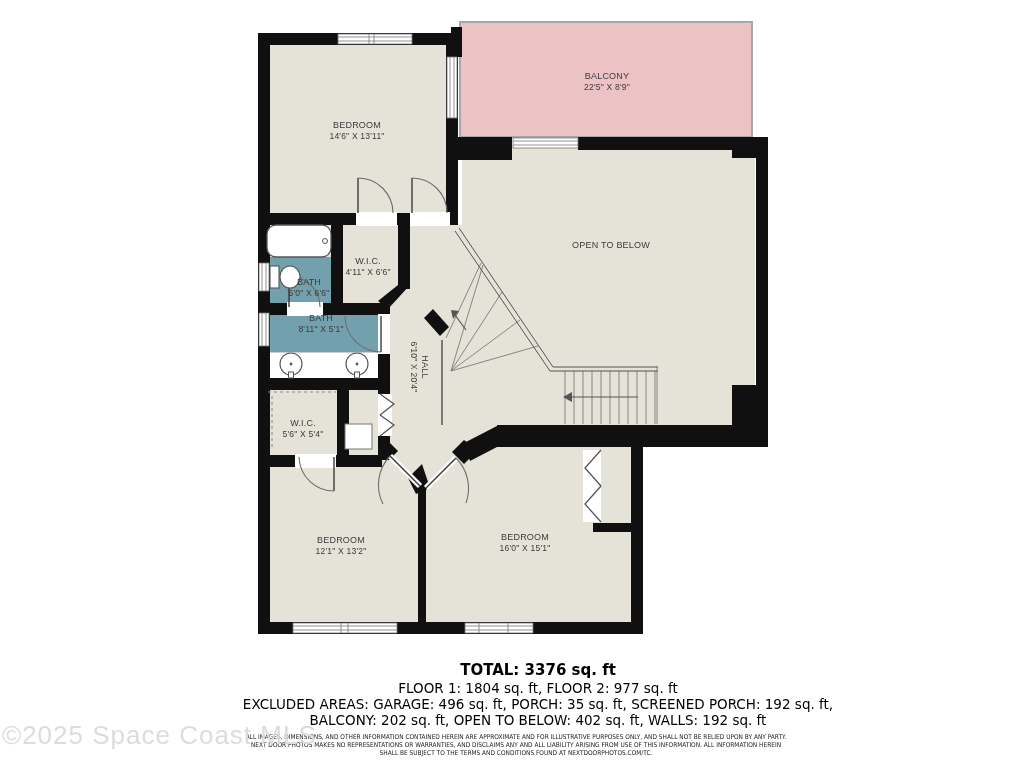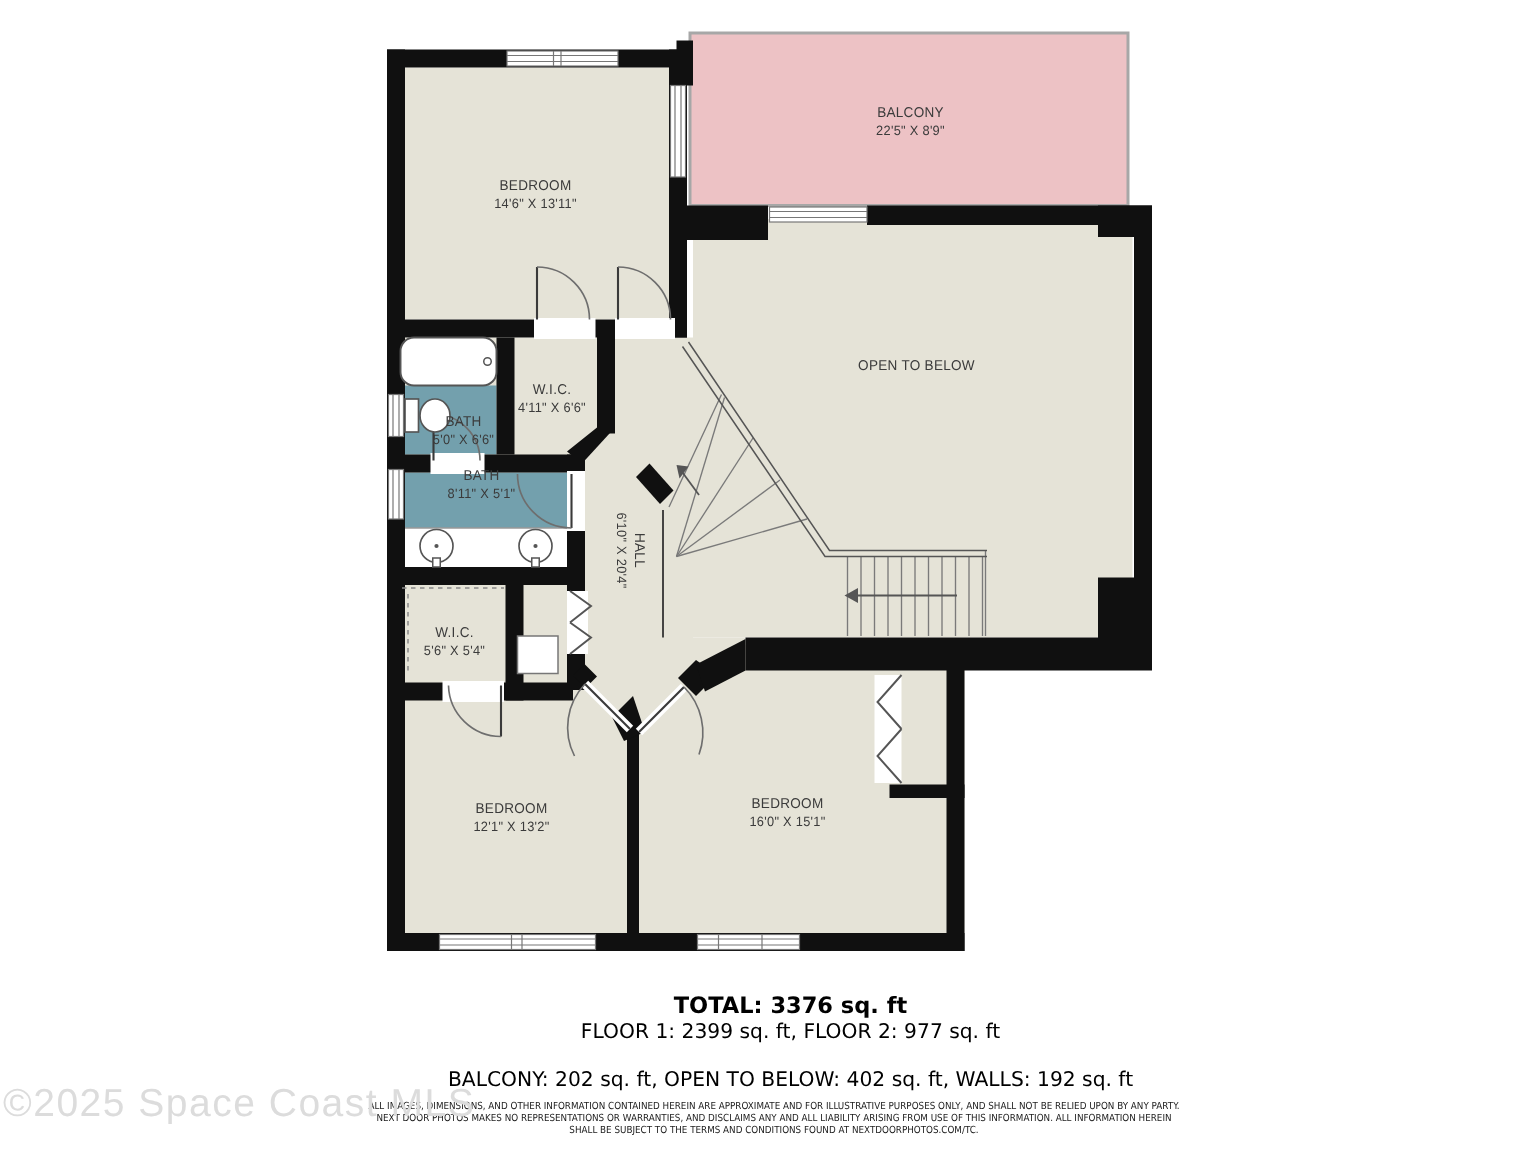--- a/index.html
+++ b/index.html
@@ -4,21 +4,21 @@
 <style>
   html,body{margin:0;padding:0;background:#fff;}
   .stage{position:relative;width:1024px;height:768px;background:#ffffff;overflow:hidden;
          font-family:"Liberation Sans",sans-serif;}
   .stage svg{position:absolute;left:0;top:0;}
   .rlabel{position:absolute;text-align:center;color:#3b3b3b;font-size:9.5px;line-height:1.3;
           letter-spacing:.2px;white-space:nowrap;transform:translate(-50%,-50%) scaleX(.95);}
   .rlabel .dims{font-size:9px;display:block;}
   .rlabel .rname{display:block;}
   .rlabel.rot{transform:translate(-50%,-50%) rotate(90deg) scaleX(.95);}
-  .sum{position:absolute;left:527px;transform:translateX(-50%);white-space:nowrap;
+  .sum{position:absolute;left:538px;transform:translateX(-50%);white-space:nowrap;
        font-family:"DejaVu Sans",sans-serif;color:#000;font-size:13.5px;text-align:right;}
   .sum.total{font-weight:bold;font-size:15px;}
   .disc{position:absolute;left:516px;transform:translateX(-50%) scaleX(.9);white-space:nowrap;
         font-family:"DejaVu Sans",sans-serif;color:#1a1a1a;font-size:6.5px;line-height:8.5px;
         text-align:center;}
   .wm{position:absolute;left:2px;top:720px;font-size:26px;color:#dcdcdc;letter-spacing:1px;
       font-family:"Liberation Sans",sans-serif;}
 </style>
 </head>
 <body>
@@ -256,21 +256,22 @@
 <div class="rlabel" style="left:341px;top:546px">
   <span class="rname">BEDROOM</span>
   <span class="dims">12'1" X 13'2"</span>
 </div>
 <div class="rlabel" style="left:525px;top:543px">
   <span class="rname">BEDROOM</span>
   <span class="dims">16'0" X 15'1"</span>
 </div>
 
 <div class="sum total" style="top:661px">TOTAL: 3376 sq. ft</div>
-<div class="sum" style="top:680px">FLOOR 1: 2399 sq. ft, FLOOR 2: 977 sq. ft</div>
+<div class="sum" style="top:680px">FLOOR 1: 1804 sq. ft, FLOOR 2: 977 sq. ft</div>
+<div class="sum" style="top:696px">EXCLUDED AREAS: GARAGE: 496 sq. ft, PORCH: 35 sq. ft, SCREENED PORCH: 192 sq. ft,</div>
 <div class="sum" style="top:712px">BALCONY: 202 sq. ft, OPEN TO BELOW: 402 sq. ft, WALLS: 192 sq. ft</div>
 
 <div class="disc" style="top:733px">ALL IMAGES, DIMENSIONS, AND OTHER INFORMATION CONTAINED HEREIN ARE APPROXIMATE AND FOR ILLUSTRATIVE PURPOSES ONLY, AND SHALL NOT BE RELIED UPON BY ANY PARTY.</div>
 <div class="disc" style="top:741px">NEXT DOOR PHOTOS MAKES NO REPRESENTATIONS OR WARRANTIES, AND DISCLAIMS ANY AND ALL LIABILITY ARISING FROM USE OF THIS INFORMATION. ALL INFORMATION HEREIN</div>
 <div class="disc" style="top:749px">SHALL BE SUBJECT TO THE TERMS AND CONDITIONS FOUND AT NEXTDOORPHOTOS.COM/TC.</div>
 
 <div class="wm">©2025 Space Coast MLS</div>
 
 </div>
 

